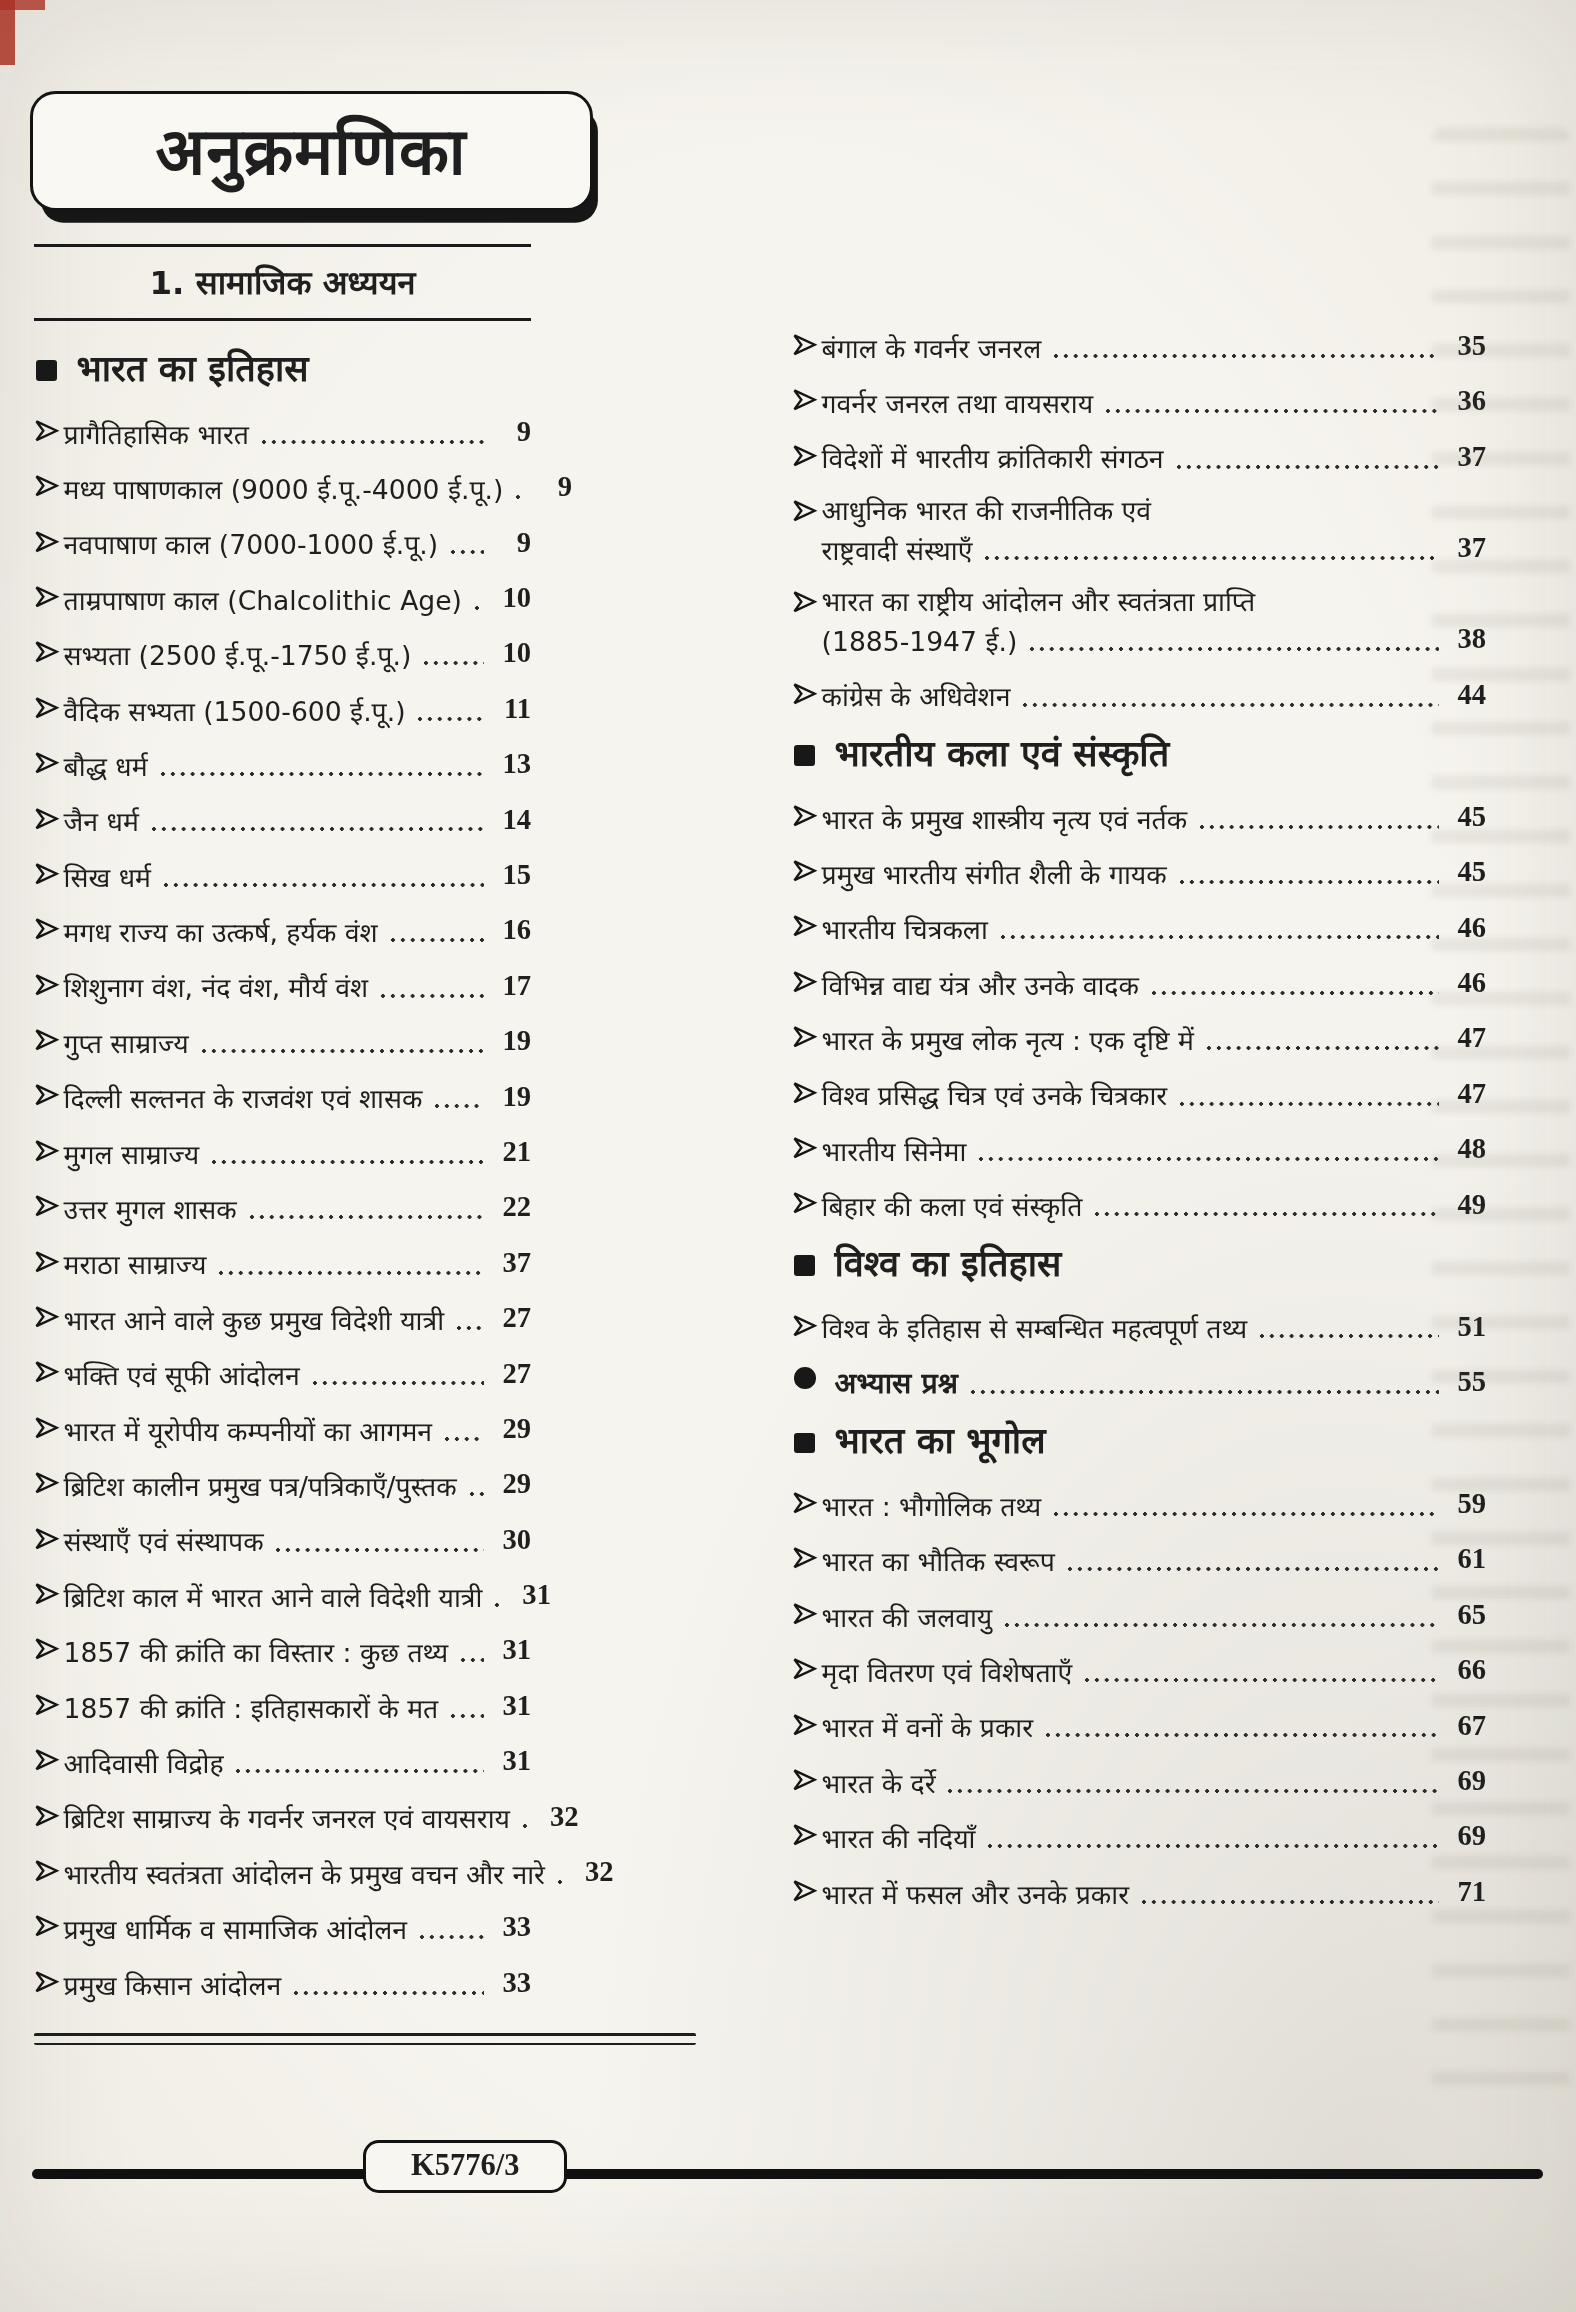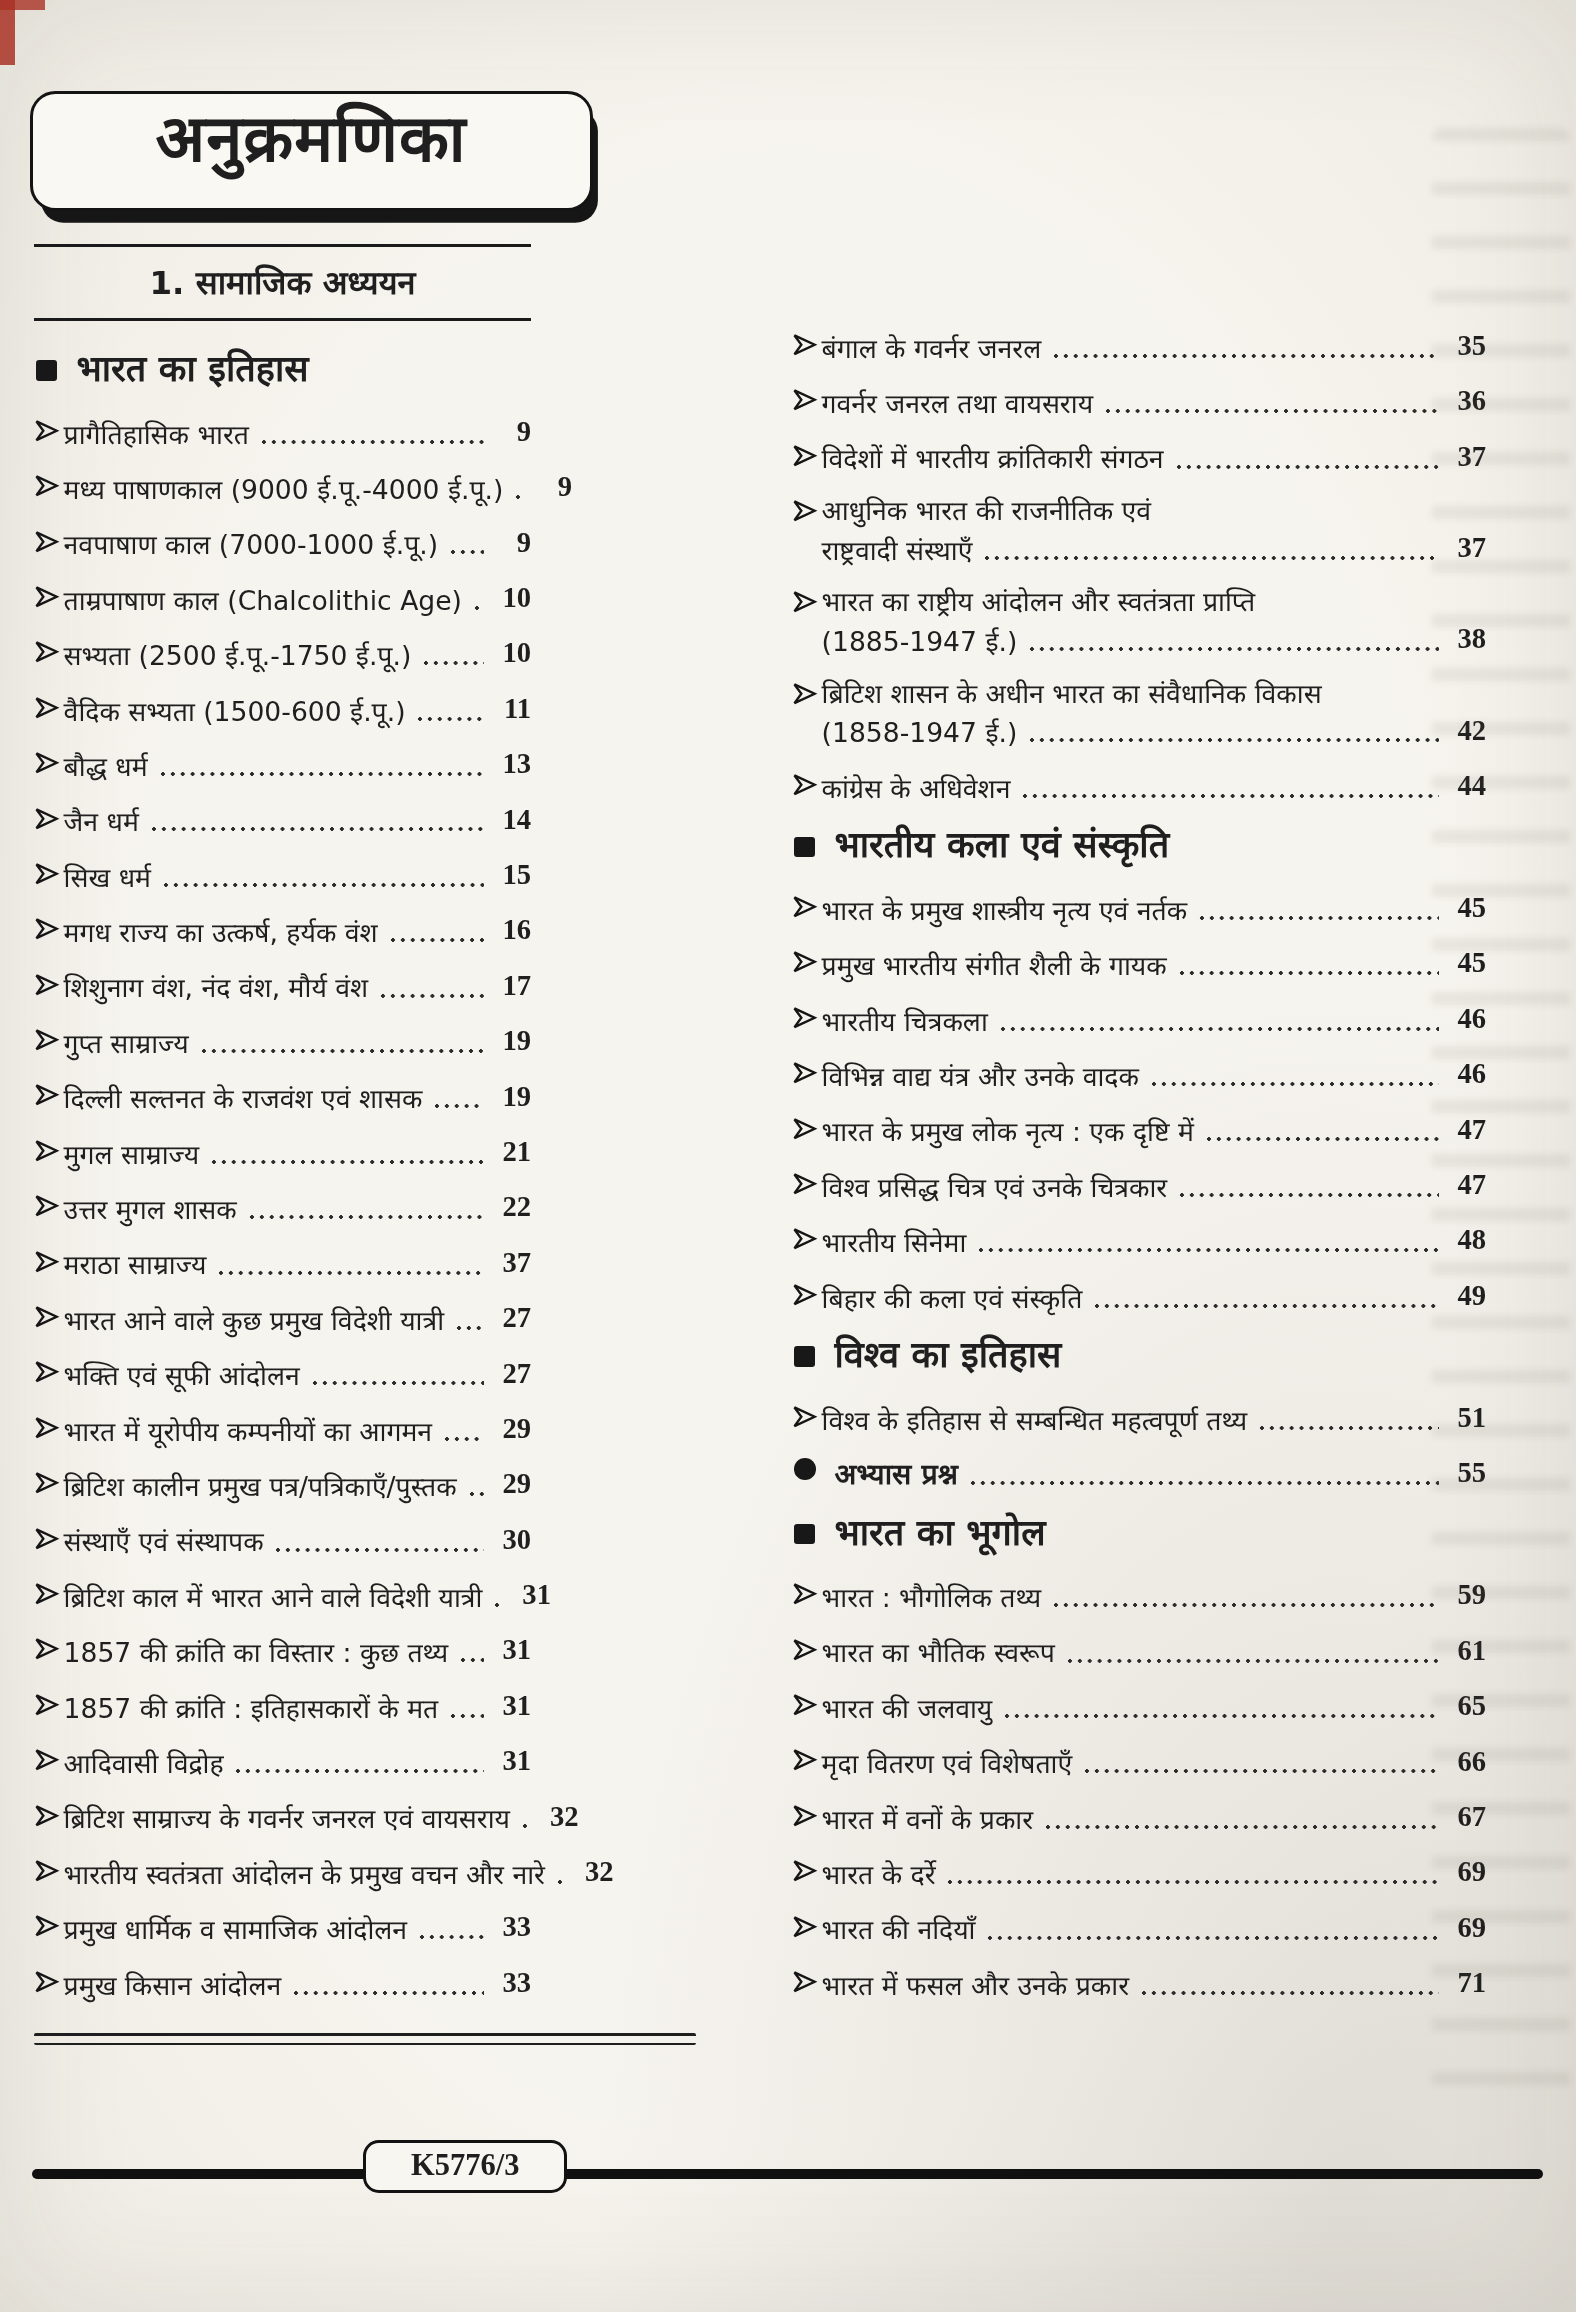--- a/index.html
+++ b/index.html
@@ -25,21 +25,21 @@
   }
   
   .title-box{
     position:relative;
     margin:91px 0 0 29.6px;
     width:557px;height:114px;
     background:#faf8f3;
     border:3.9px solid #141414;
     border-radius:25.6px;
     box-shadow:7.9px 14.8px 0 -3px #161616;
-    display:flex;align-items:flex-start;justify-content:center;
+    display:flex;align-items:center;justify-content:center;
   }
   .title-box .t{
     font-size:65px;font-weight:bold;letter-spacing:1px;
     font-family:"DejaVu Serif","DejaVu Sans",serif;
     transform:translateY(-2px);
   }
   .cols{display:flex;align-items:flex-start;padding:0 39px 0 34px;margin-top:33px;}
   .col-left{width:497px;flex:none;}
   .col-right{width:694px;flex:none;margin-left:261px;padding-top:83px;}
   .part-heading{
@@ -652,38 +652,20 @@
 
       </div>
       <div class="line">
         <span class="txt">(1885-1947 ई.)</span>
         <span class="dots"></span>
         <span class="pg">38</span>
       </div>
     </div>
   </div>
 
-  <div class="row entry">
-    <span class="arrow">
-      <svg width="25.6" height="25.6" viewBox="0 0 26 26">
-        <path d="M2.5 3.5 L23 13 L2.5 22.5 L9.5 13 Z" fill="none" stroke="#151515" stroke-width="2.4" stroke-linejoin="miter"></path>
-      </svg>
-    </span>
-    <div class="body">
-      <div class="line">
-        <span class="txt">ब्रिटिश शासन के अधीन भारत का संवैधानिक विकास</span>
-
-      </div>
-      <div class="line">
-        <span class="txt">(1858-1947 ई.)</span>
-        <span class="dots"></span>
-        <span class="pg">42</span>
-      </div>
-    </div>
-  </div>
 
   <div class="row entry">
     <span class="arrow">
       <svg width="25.6" height="25.6" viewBox="0 0 26 26">
         <path d="M2.5 3.5 L23 13 L2.5 22.5 L9.5 13 Z" fill="none" stroke="#151515" stroke-width="2.4" stroke-linejoin="miter"></path>
       </svg>
     </span>
     <div class="body">
       <div class="line">
         <span class="txt">कांग्रेस के अधिवेशन</span>

